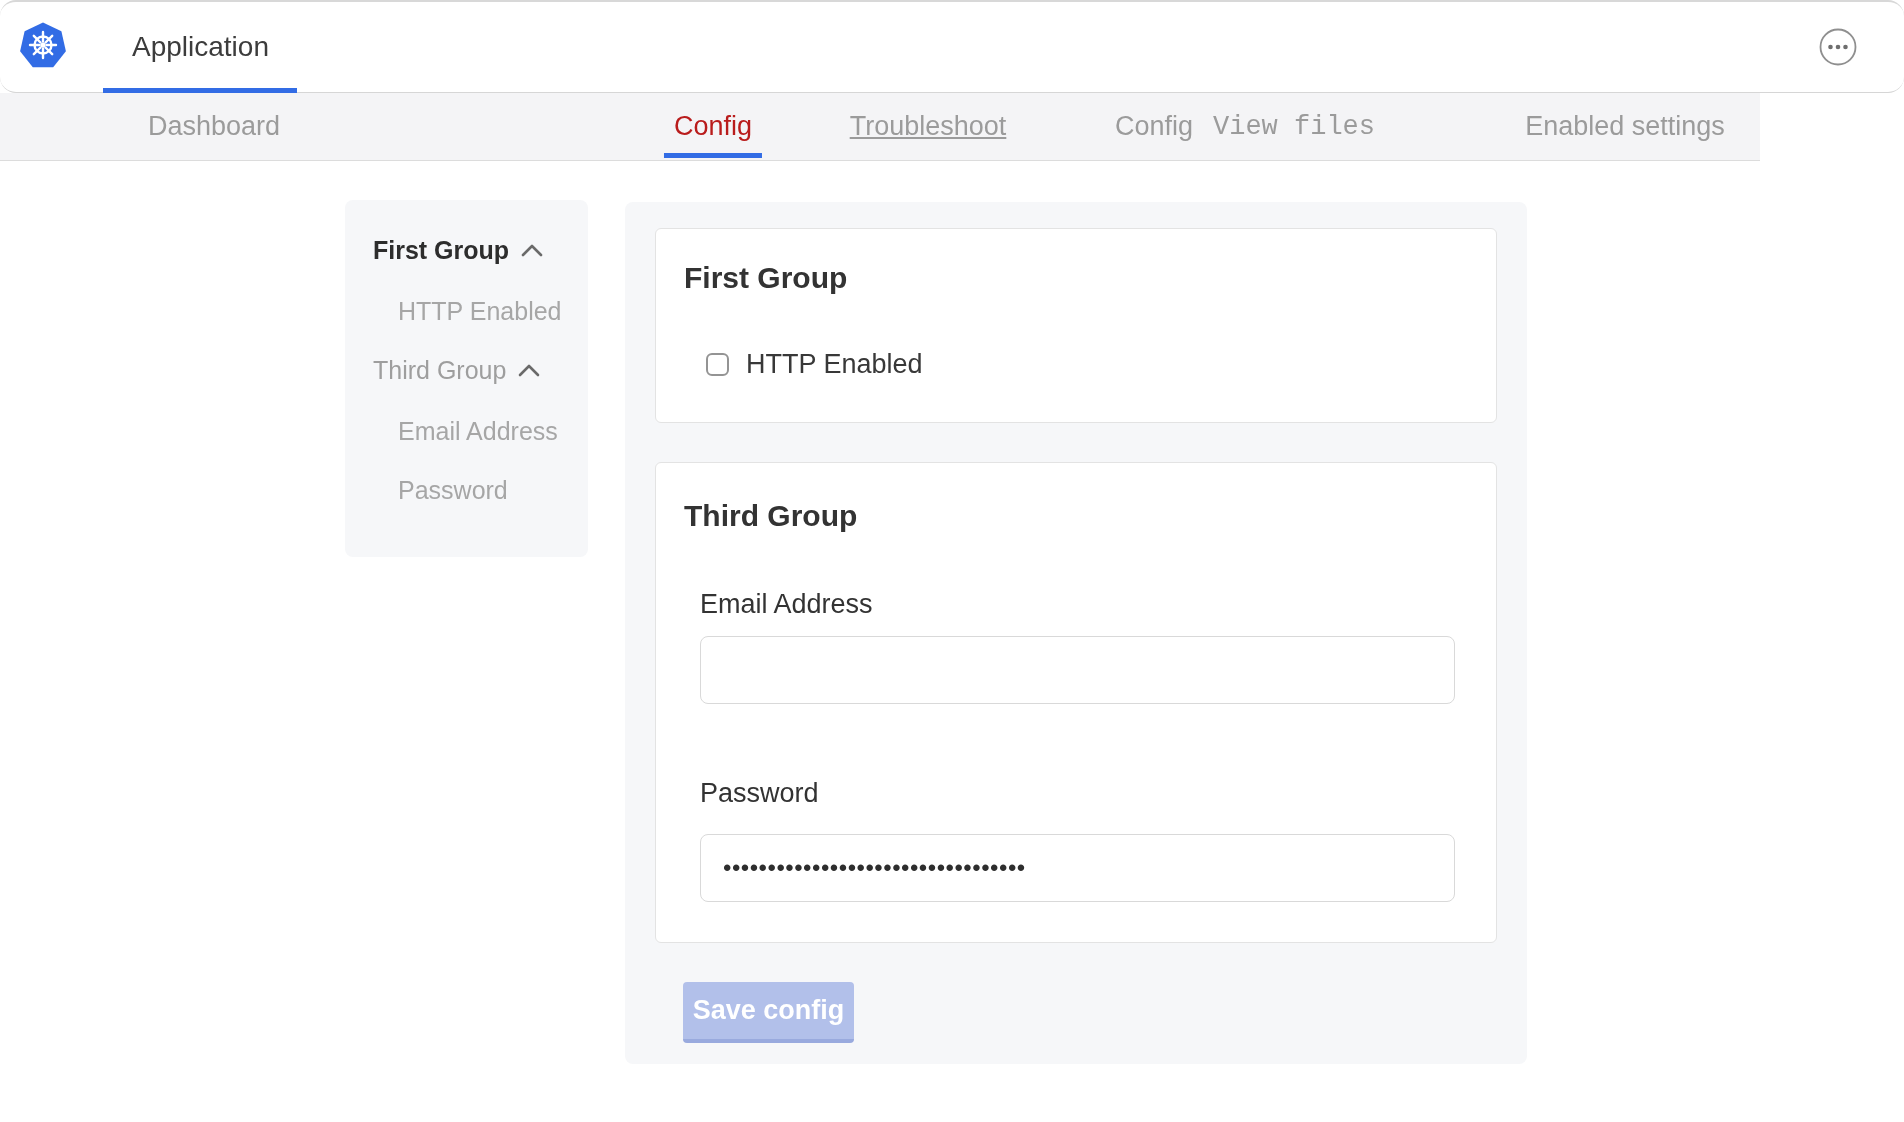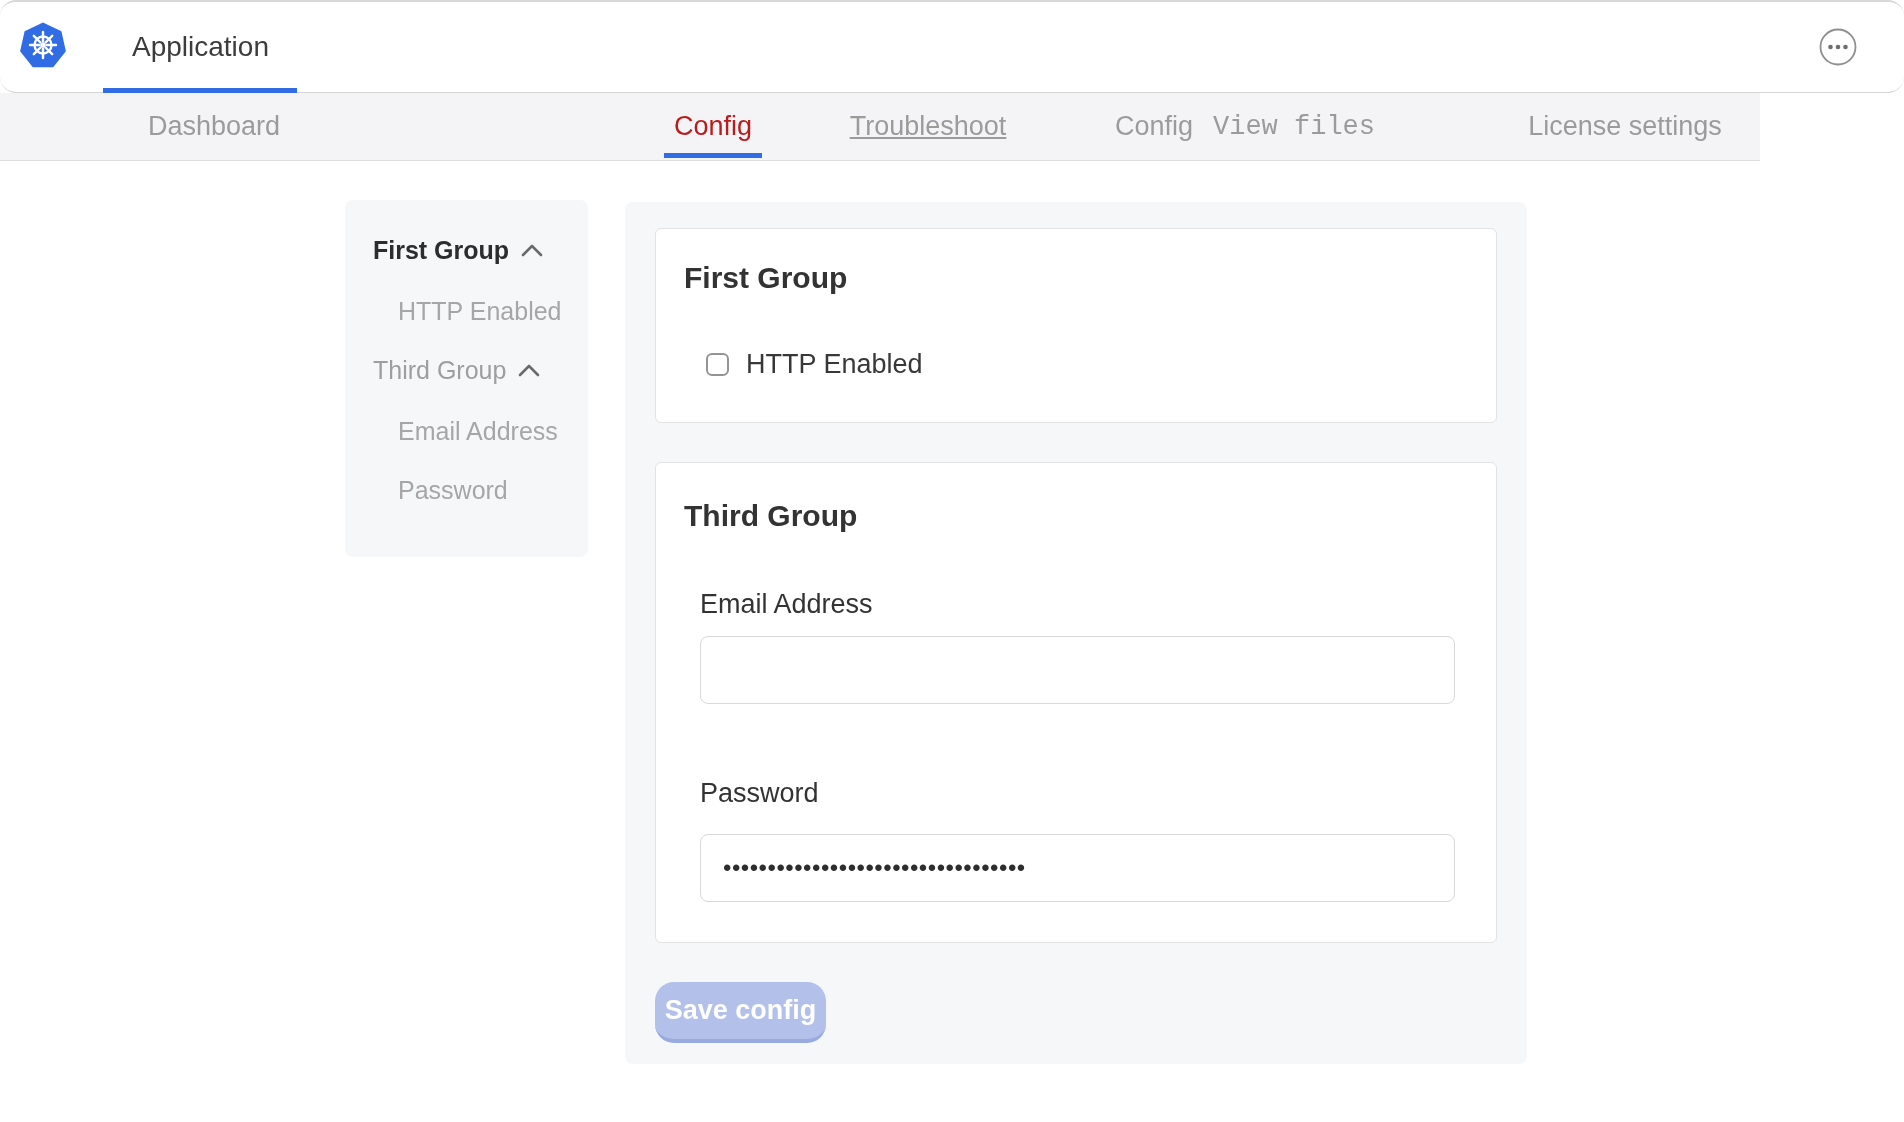--- a/index.html
+++ b/index.html
@@ -138,24 +138,25 @@
     padding: 0 22px; outline: none;
   }
   .field-email { margin-bottom: 74px; }
   .field-password .field-label { margin-bottom: 29px; }
   .text-input.password { font-size: 24px; letter-spacing: 0.5px; }
   .save-btn {
     display: block; margin-top: 39px;
     width: 171px; height: 61px;
     background: #b2c0ea;
     border: none; border-bottom: 4px solid #99aade;
-    border-radius: 19px;
+    border-radius: 4px;
     color: #ffffff; font-family: "Liberation Sans", sans-serif;
     font-size: 27px; font-weight: bold;
     cursor: pointer;
+    margin-left: 28px;
   }
 </style>
 </head>
 <body>
 
 <div class="header">
   <div class="logo">
     <svg viewBox="0 0 48 48" width="48" height="48">
       <polygon points="24,0.5 42.4,9.3 46.9,29.2 34.2,45.2 13.8,45.2 1.1,29.2 5.6,9.3" fill="#326ce5"></polygon>
       <g stroke="#ffffff" stroke-width="2.4" stroke-linecap="round">
@@ -184,21 +185,21 @@
     </svg>
   </button>
 </div>
 
 <div class="subnav">
   <div class="nav-tab t1">Dashboard</div>
   <div class="nav-tab t3 active">Config</div>
   <div class="nav-tab t4">Troubleshoot</div>
   <div class="nav-tab t5">Config</div>
   <div class="nav-tab t6">View files</div>
-  <div class="nav-tab t7">License settings</div>
+  <div class="nav-tab t7">Enabled settings</div>
 </div>
 
 <div class="sidebar">
   <div class="side-group-title">
     <span>First Group</span>
     <svg width="22" height="13" viewBox="0 0 22 13">
       <polyline points="2,11 11,2 20,11" fill="none" stroke="#6a6a6a" stroke-width="2.6" stroke-linecap="round" stroke-linejoin="round"></polyline>
     </svg>
   </div>
   <div class="side-item">HTTP Enabled</div>

